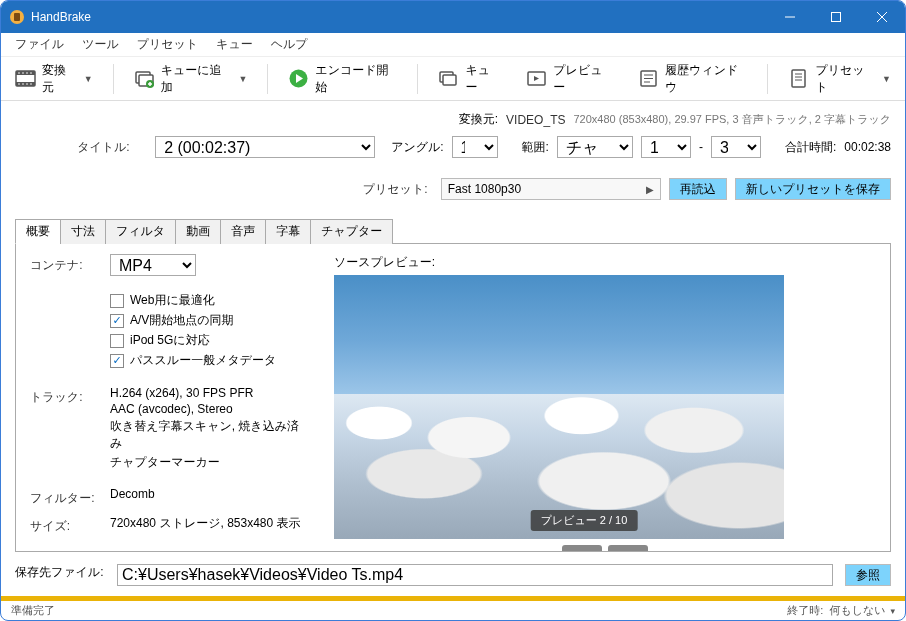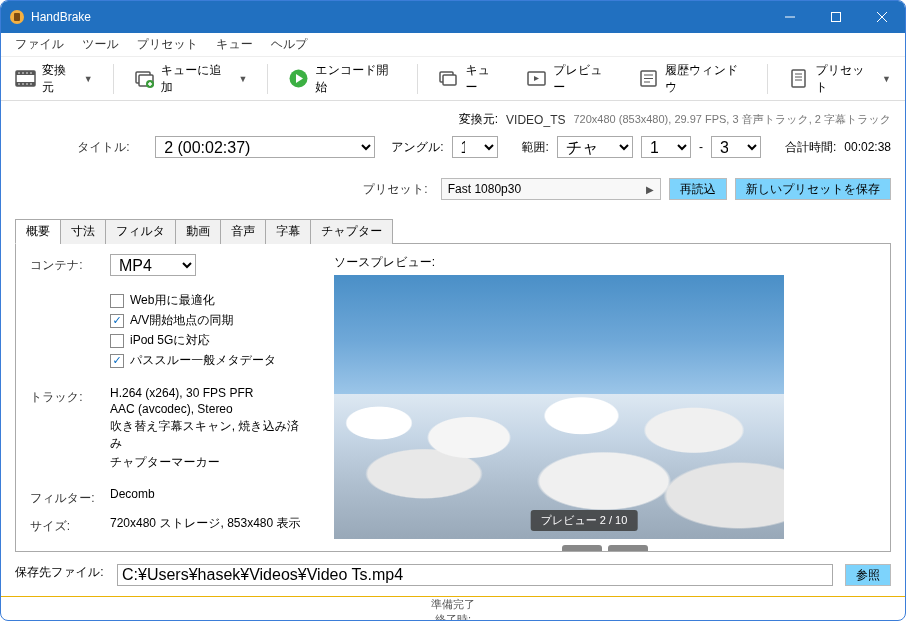--- a/index.html
+++ b/index.html
@@ -50,21 +50,21 @@
  radial-gradient(ellipse 140px 60px at 20% 55%, #e8e8e8 40%, transparent 42%),
  radial-gradient(ellipse 160px 70px at 60% 60%, #f0f0f0 40%, transparent 42%),
  radial-gradient(ellipse 180px 80px at 90% 70%, #e5e5e5 40%, transparent 42%),
  linear-gradient(#dde8f2 0%, #c5d5e5 30%, #b0c0d0 60%, #98a8b8 100%);
 }
 .preview-badge { position:absolute; bottom:8px; left:50%; transform:translateX(-50%); background:rgba(60,60,60,.85); color:#fff; padding:3px 10px; font-size:11px; border-radius:3px;margin-left:25px;}
 .preview-nav { display:flex; gap:6px; justify-content:center; margin-top:6px;}
 .nav-btn { width:40px; height:20px; background:#888; color:#fff; display:flex; align-items:center; justify-content:center; border-radius:3px; font-size:11px;}
 .save-row { display:flex; align-items:flex-start; gap:12px; padding: 6px 14px 10px 14px;}
 .save-row input { flex:1;}
-.statusbar { height:24px; border-top:1px solid #eab308; display:flex; align-items:center; padding:0 10px; font-size:11px; color:#555;flex-direction:column;}
+.statusbar { height:24px; border-top:5px solid #eab308; display:flex; align-items:center; padding:0 10px; font-size:11px; color:#555;}
 .statusbar .spacer{flex:1;}
 svg{display:block;}
 </style>
 </head>
 <body>
 
 <div class="window">
 
   <div class="titlebar">
     <span class="logo">

